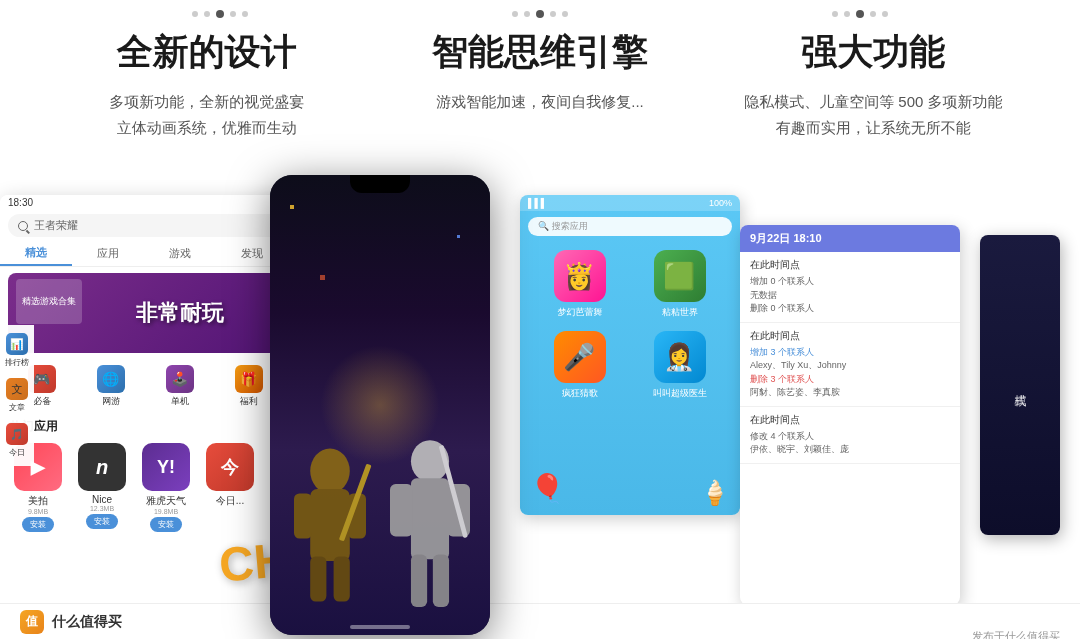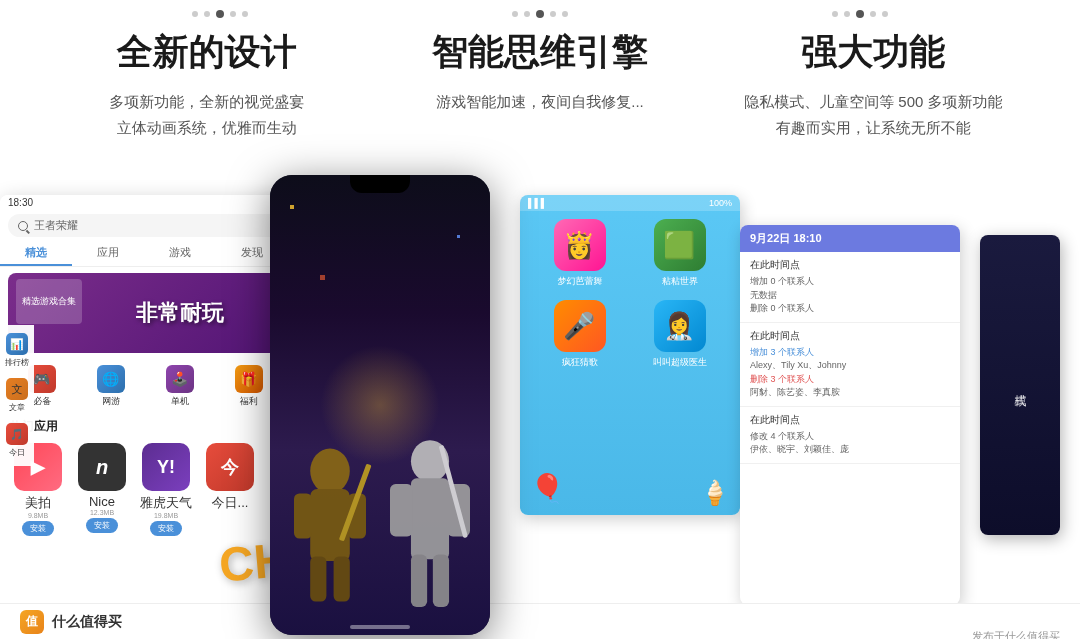--- a/index.html
+++ b/index.html
@@ -136,20 +136,21 @@
       width: 4px;
       height: 1.5px;
       background: #666;
       transform: rotate(45deg);
     }
 
     .nav-tabs {
       display: flex;
       border-bottom: 1px solid #eee;
       font-size: 11px;
+      align-items: center;
     }
     .nav-tab {
       flex: 1;
       text-align: center;
       padding: 4px 0;
       color: #666;
     }
     .nav-tab.active {
       color: #4a90d9;
       border-bottom: 2px solid #4a90d9;
@@ -244,21 +245,21 @@
       border-radius: 10px;
       margin-bottom: 3px;
       display: flex;
       align-items: center;
       justify-content: center;
       font-size: 18px;
       font-weight: 900;
       color: #fff;
     }
     .app-name {
-      font-size: 13px;
+      font-size: 10px;
       color: #333;
       text-align: left;
     }
     .app-size {
       font-size: 7px;
       color: #999;
     }
     .install-btn {
       background: #4a90d9;
       color: #fff;
@@ -727,20 +728,21 @@
       <div style="position:absolute;top:100px;left:50px;width:5px;height:5px;background:rgba(255,100,50,0.6);border-radius:50;"></div>
     </div>
     <div class="phone-home-bar"></div>
   </div>
 
   <div class="right-top" style="left:520px; top:0;">
     <div class="rt-status">
       <span>▌▌▌</span>
       <span>100%</span>
     </div>
+    <div class="rt-search">🔍 搜索应用</div>
     <div class="rt-apps-grid">
 
       <div class="rt-app">
         <div class="rt-app-icon" style="background:linear-gradient(135deg,#ff69b4,#ff1493); display:flex;align-items:center;justify-content:center;font-size:26px;">👸</div>
         <span class="rt-app-name">梦幻芭蕾舞</span>
       </div>
 
       <div class="rt-app">
         <div class="rt-app-icon" style="background:linear-gradient(135deg,#4caf50,#2e7d32); display:flex;align-items:center;justify-content:center;font-size:26px;">🟩</div>
         <span class="rt-app-name">粘粘世界</span>

